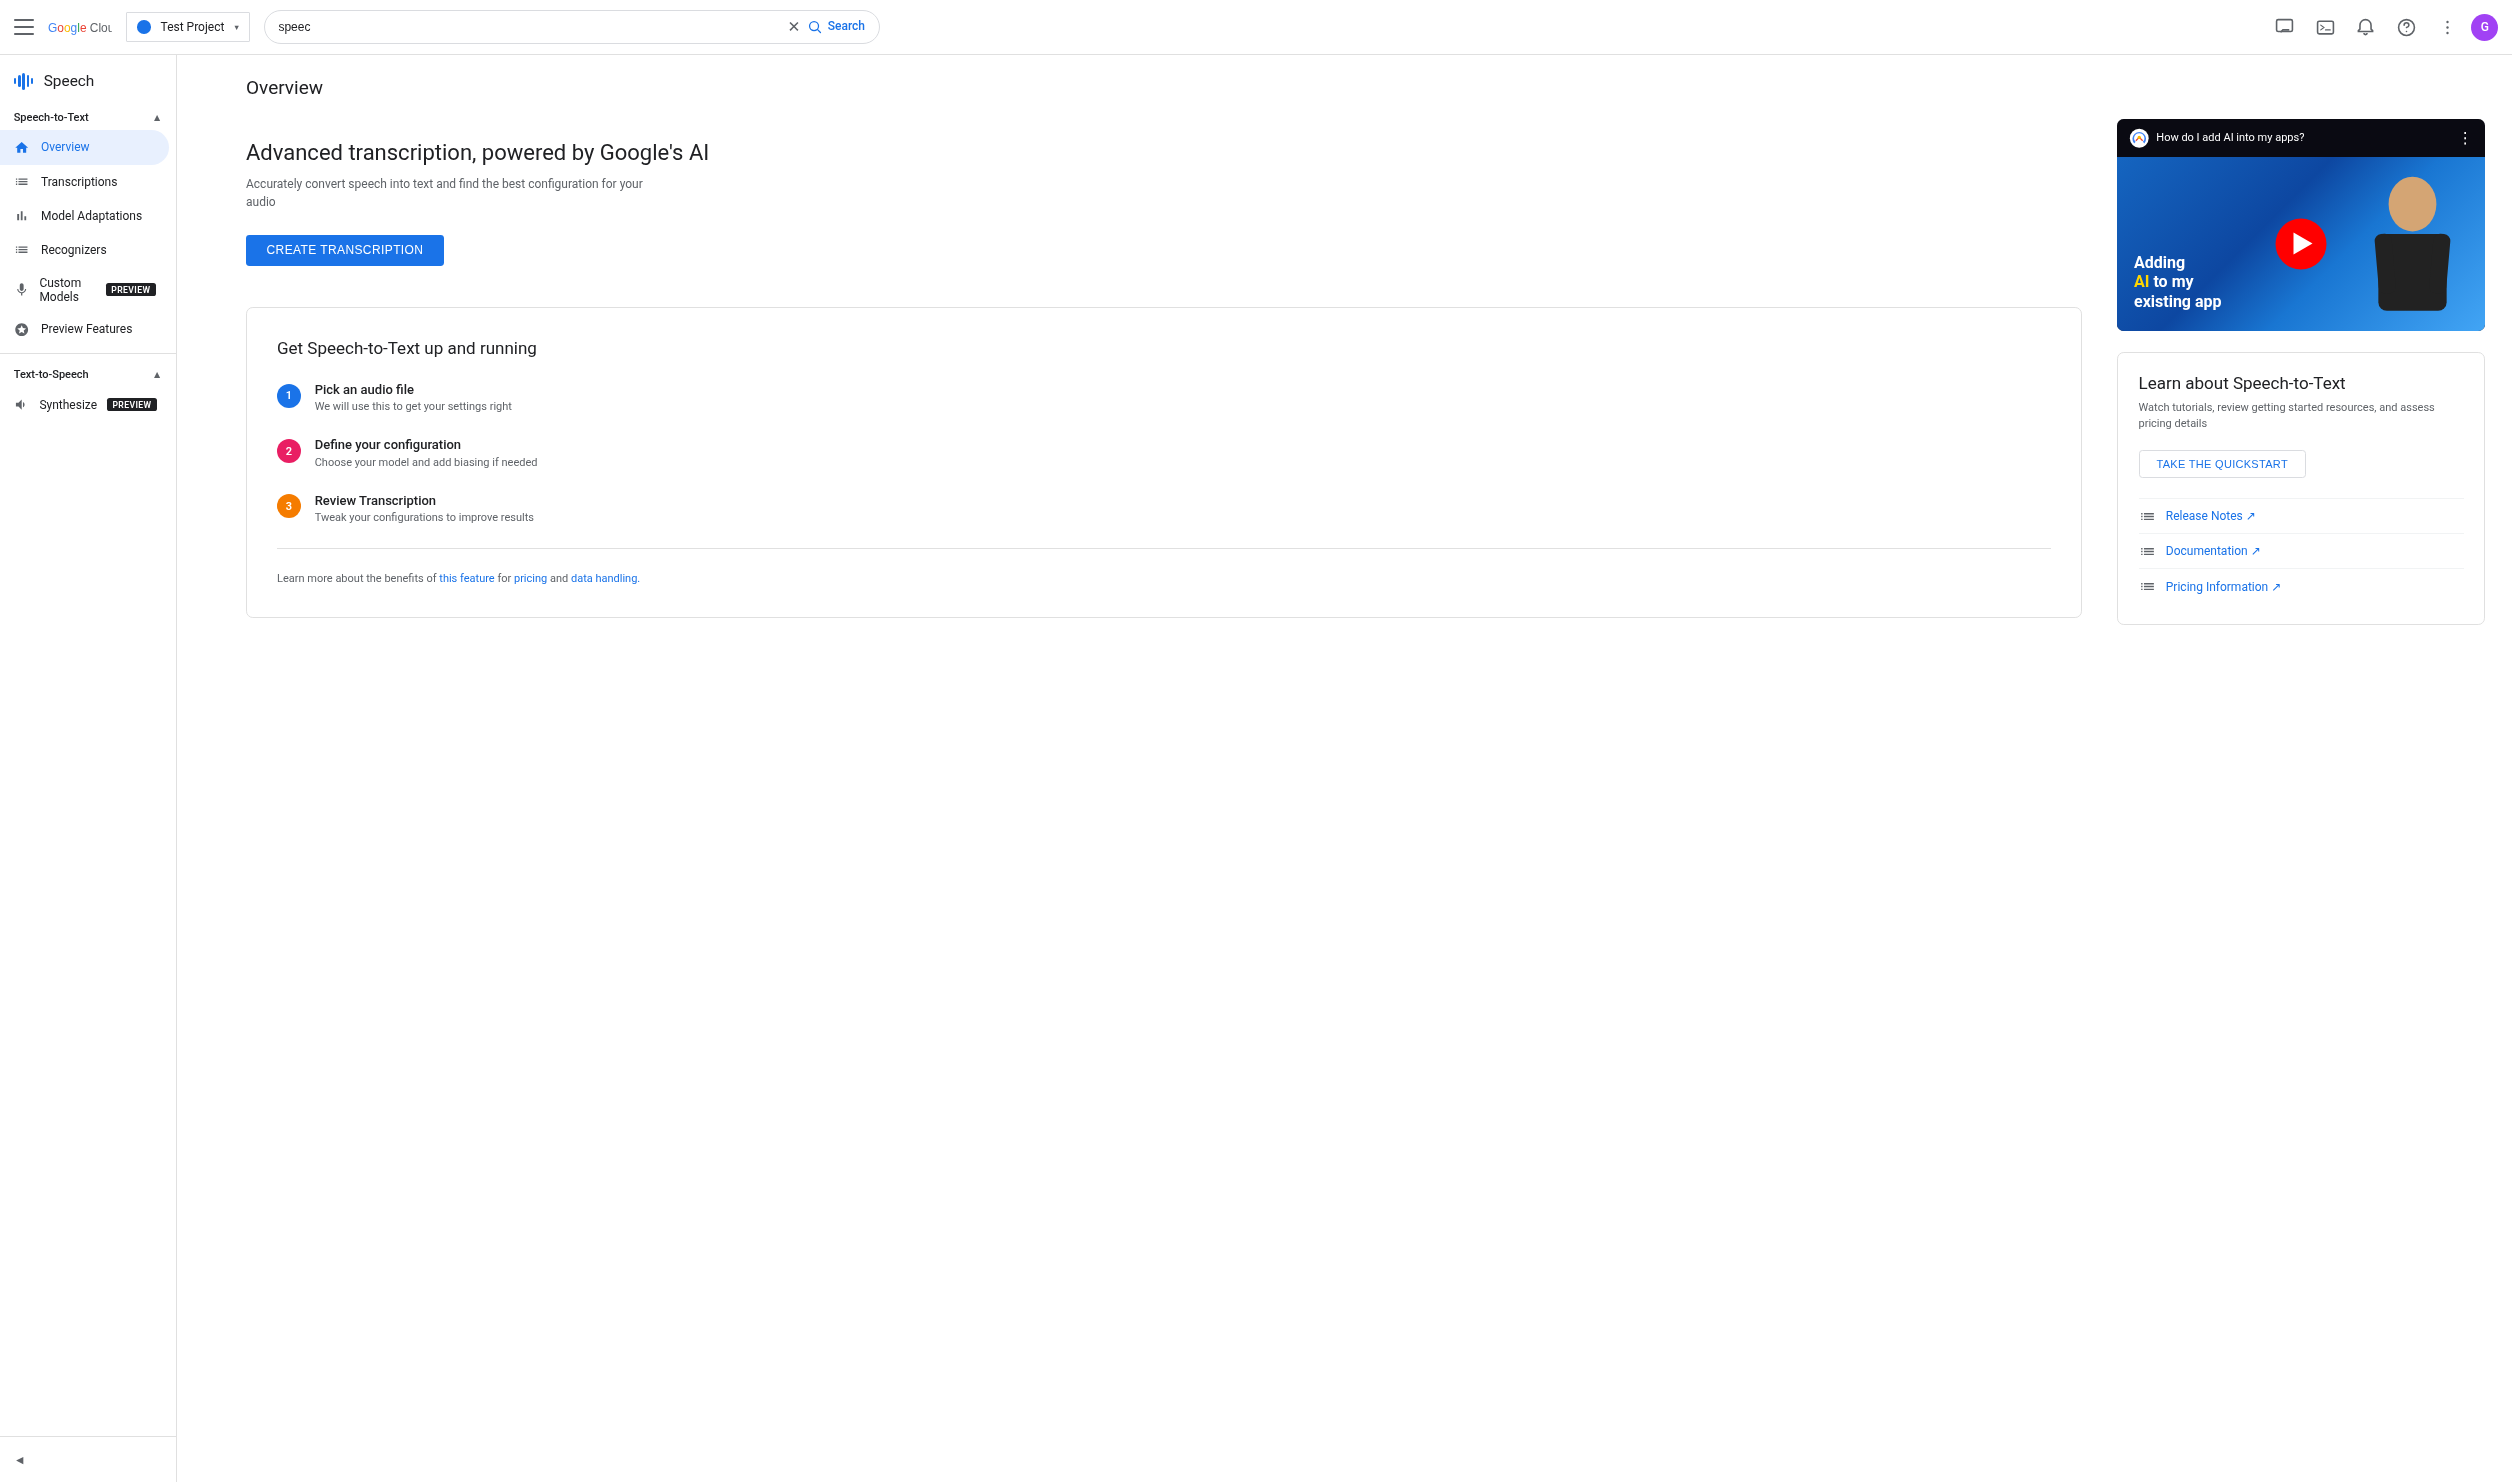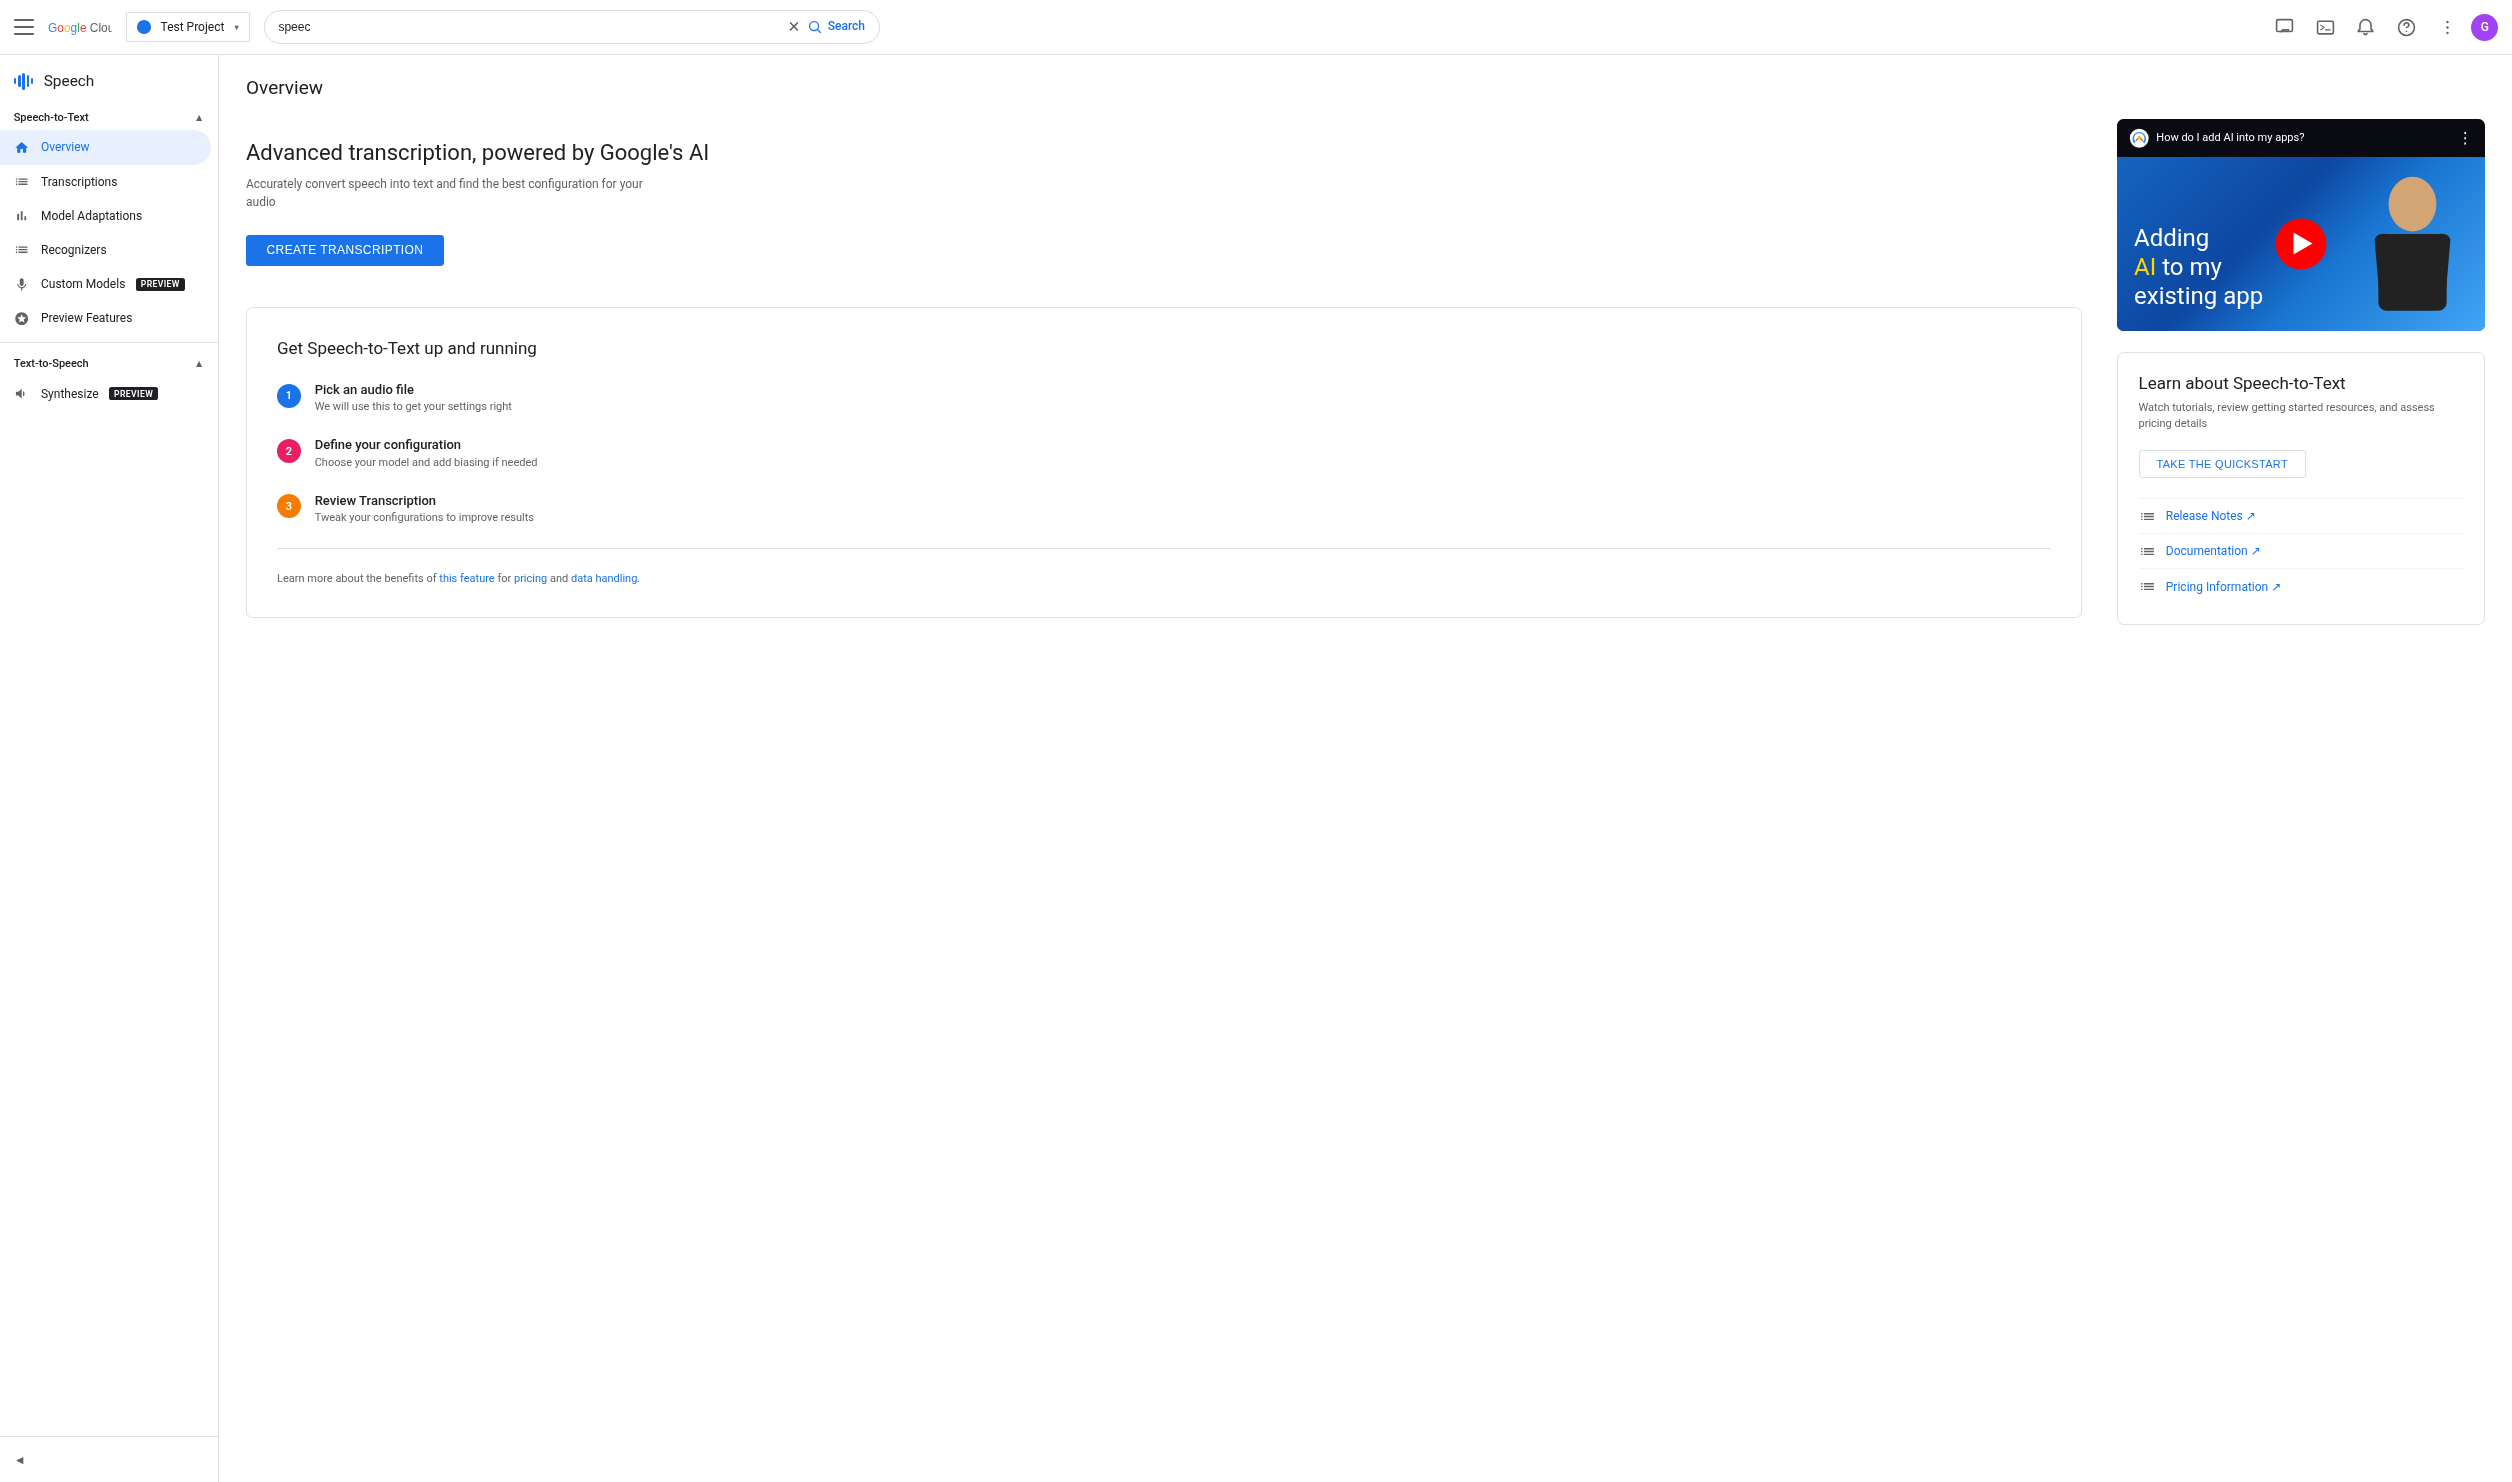--- a/index.html
+++ b/index.html
@@ -34,21 +34,21 @@
     .search-btn { display: flex; align-items: flex-start; gap: 5.1px; color: #1a73e8; cursor: pointer; font-size: 12px; font-weight: 500; }
     .nav-icons { display: flex; align-items: center; gap: 6.8px; margin-left: auto; }
     .nav-icon-btn { width: 34px; height: 34px; border-radius: 50%; display: flex; align-items: center; justify-content: center; cursor: pointer; color: #5f6368; font-size: 17px; }
     .avatar { width: 27px; height: 27px; border-radius: 50%; background: #a142f4; color: white; display: flex; align-items: center; justify-content: center; font-size: 12px; font-weight: 500; cursor: pointer; }
 
     
     .app-body { display: flex; margin-top: 55px; }
 
     
     .sidebar {
-      width: 219px; min-height: calc(100vh - 55px); border-right: 0.9px solid #e0e0e0;
+      width: 177px; min-height: calc(100vh - 55px); border-right: 0.9px solid #e0e0e0;
       padding: 6.8px 0; position: fixed; top: 55px; left: 0; bottom: 0; overflow-y: auto; background: #fff;
     }
     .sidebar-header {
       display: flex; align-items: center; gap: 10.3px; padding: 10.3px 13.7px 13.7px;
       font-size: 15.4px; font-weight: 400; color: #202124;
     }
     .sidebar-waveform { display: flex; align-items: center; gap: 1.7px; }
     .sidebar-waveform span { display: inline-block; background: #1a73e8; border-radius: 1.7px; }
     .sidebar-section-header {
       display: flex; align-items: center; justify-content: space-between;
@@ -99,21 +99,21 @@
     }
     .video-header-left { display: flex; align-items: center; gap: 6.8px; }
     .video-header-title { color: white; font-size: 11px; }
     .video-dots { color: white; font-size: 15.4px; }
     .video-body {
       display: flex; align-items: flex-end; justify-content: space-between;
       padding: 17px 17px 20.5px; min-height: 171px;
       background: linear-gradient(135deg, #1565c0 0%, #0d47a1 40%, #1976d2 60%, #42a5f5 100%);
       position: relative;
     }
-    .video-text { font-size: 24px; font-weight: 400; color: #fff; line-height: 1.2; }
+    .video-text { font-size: 16px; font-weight: 700; color: #fff; line-height: 1.2; }
     .play-btn {
       position: absolute; top: 50%; left: 50%; transform: translate(-50%, -50%);
       width: 51px; height: 51px; background: #ff0000; border-radius: 50%;
       display: flex; align-items: center; justify-content: center; cursor: pointer;
     }
     .play-btn::after { content: ''; border-left: 19px solid white; border-top: 11px solid transparent; border-bottom: 11px solid transparent; margin-left: 3.4px; }
     .video-footer {
       background: white; padding: 6.8px 12px; display: flex; align-items: center; justify-content: space-between;
     }
     .video-footer-logo { font-size: 11px; color: #5f6368; font-weight: 500; }

